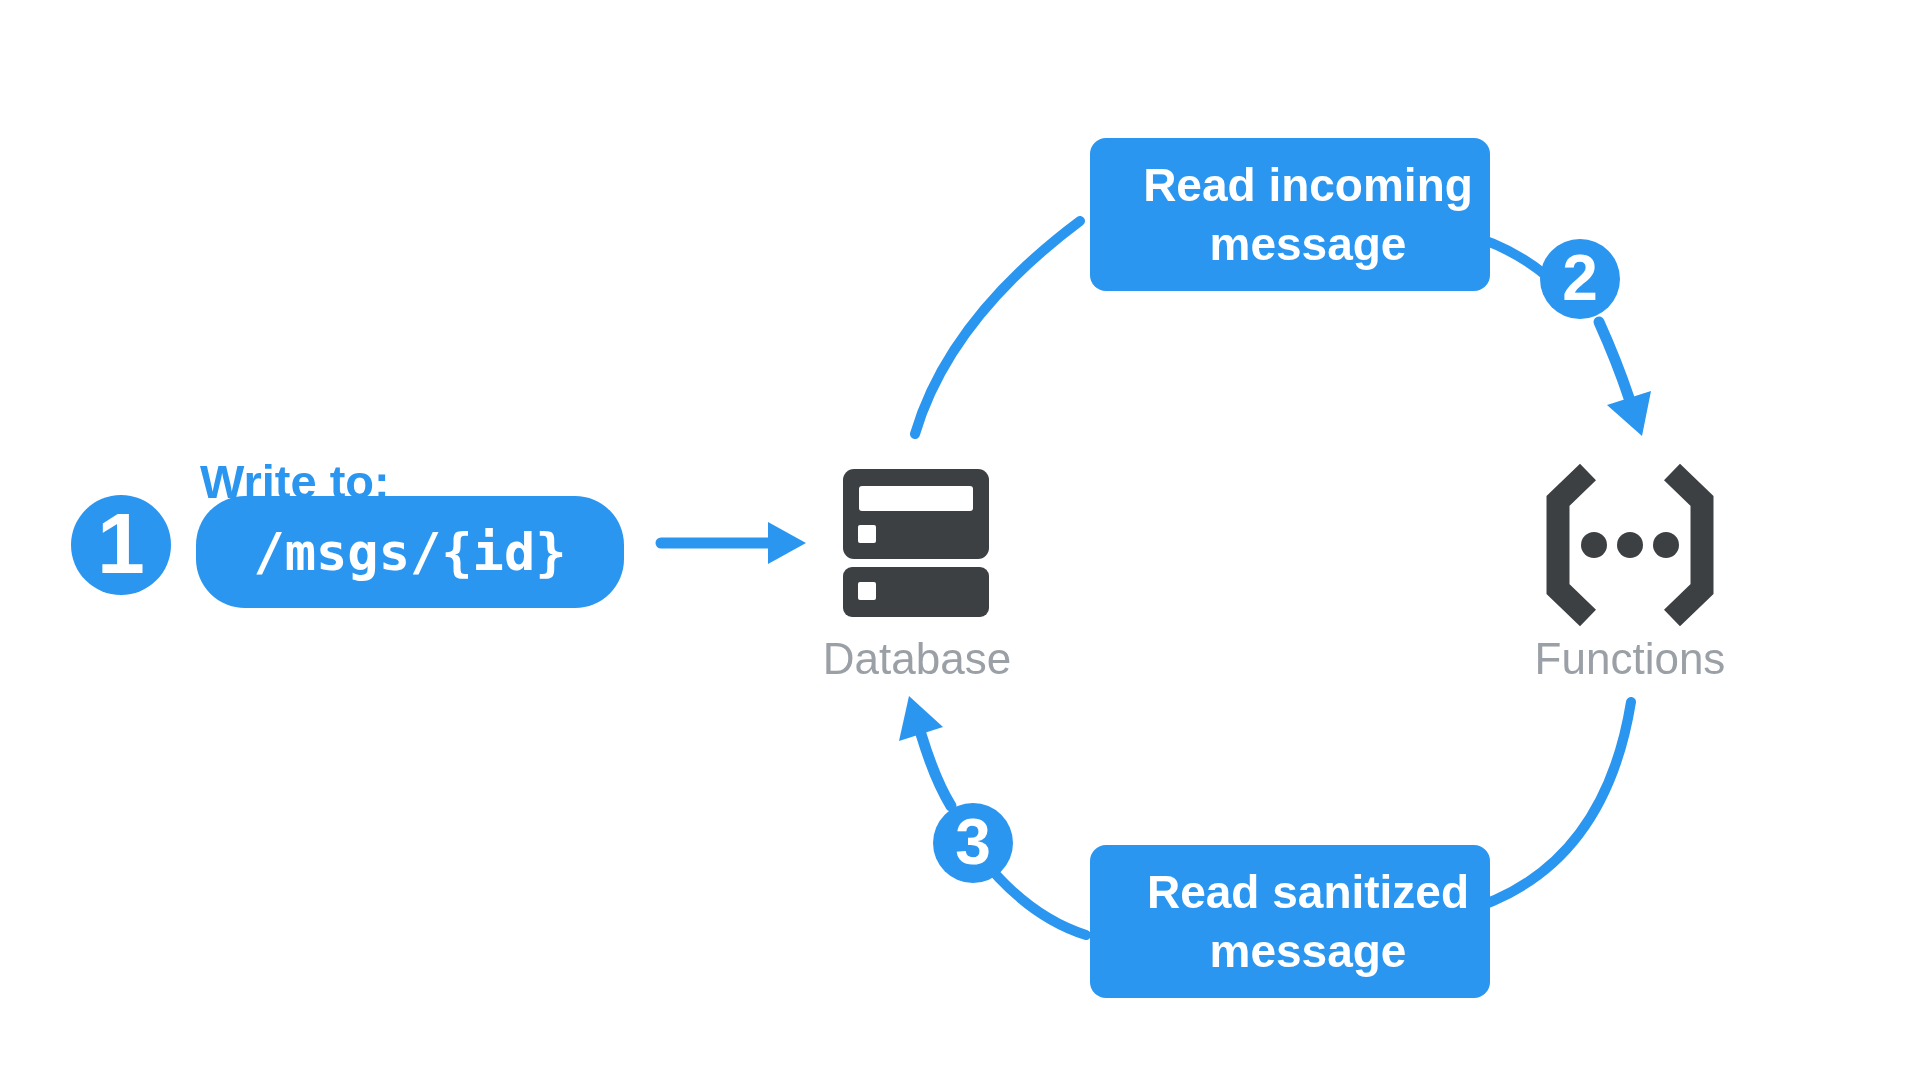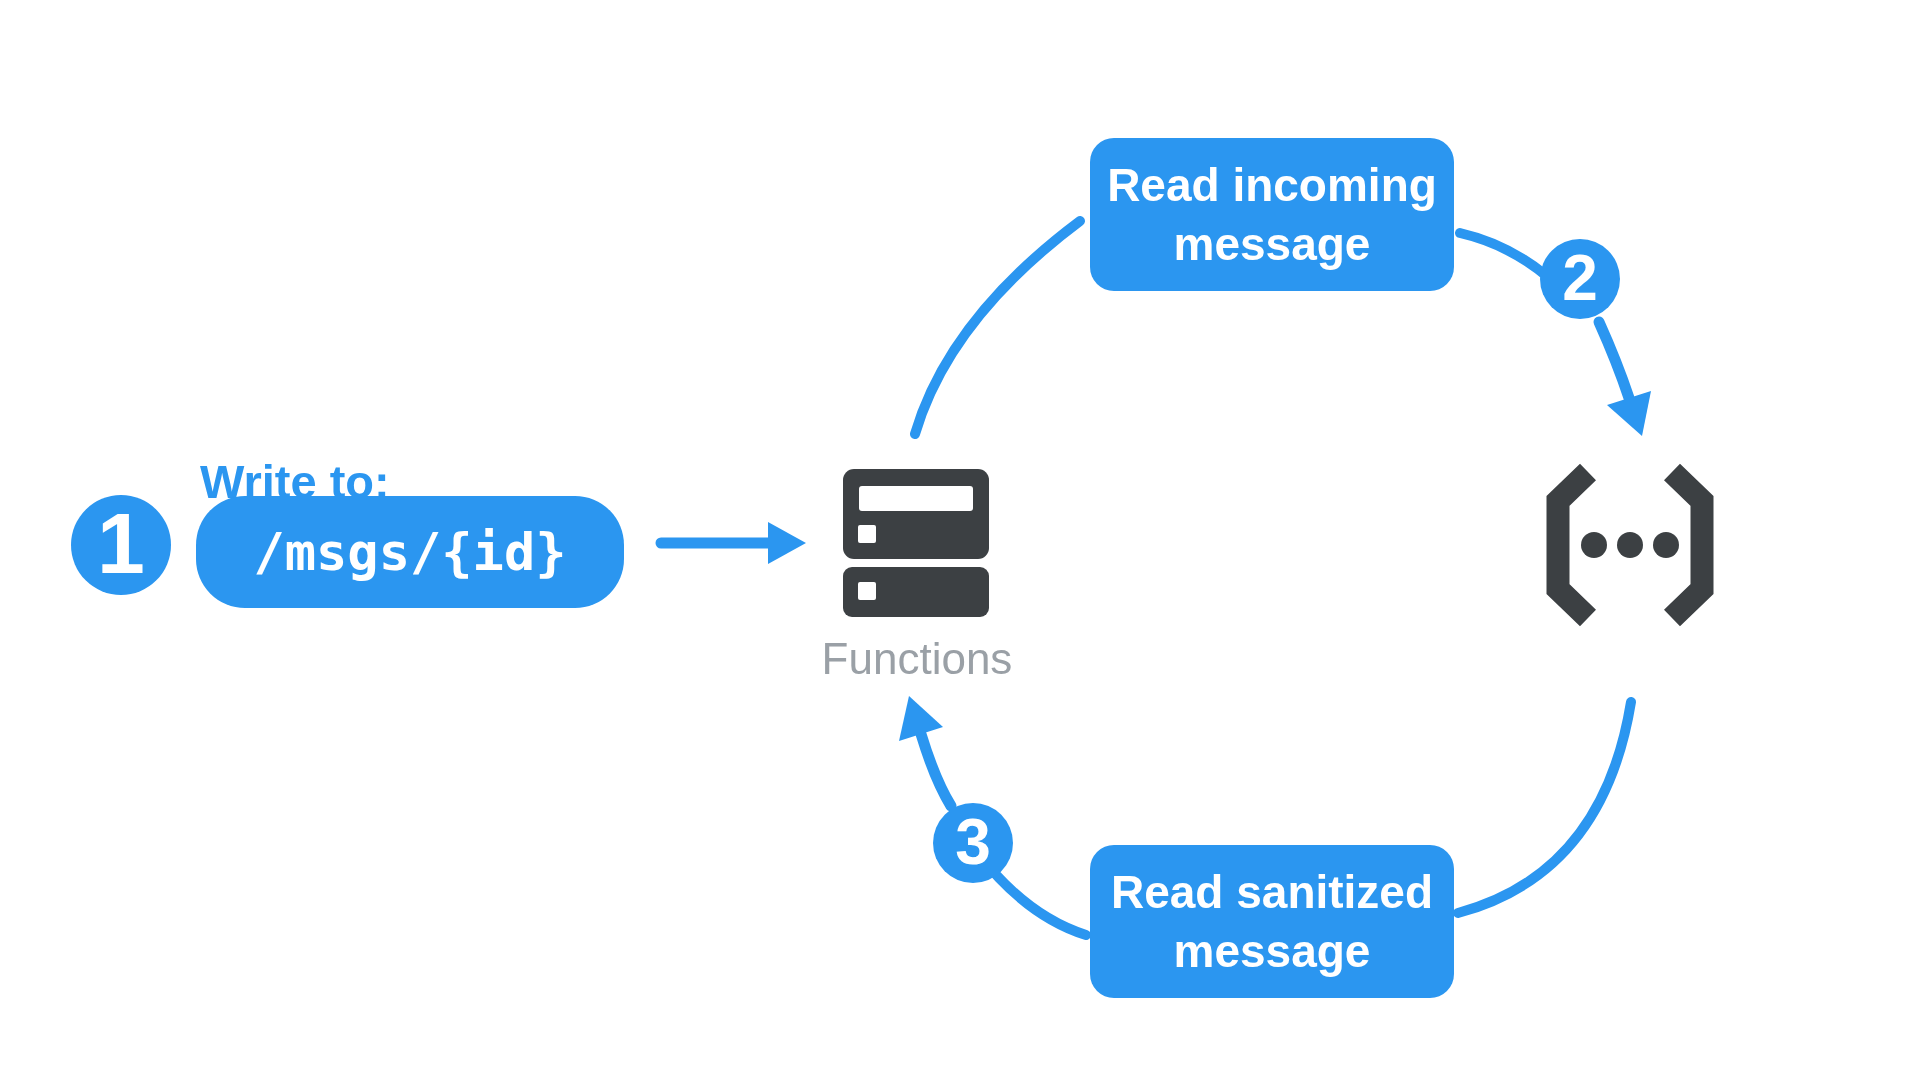--- a/index.html
+++ b/index.html
@@ -90,31 +90,32 @@
     justify-content: center;
     font-family: "DejaVu Sans Mono", monospace;
     font-size: 52px;
     font-weight: 600;
     white-space: nowrap;
   }
   .flow-box {
     position: absolute;
     width: 364px;
     height: 153px;
-    border-radius: 24px;
+    border-radius: 16px;
     background: var(--accent-blue, #2B96F0);
     color: var(--text-on-blue, #ffffff);
     display: flex;
     flex-direction: column;
     align-items: center;
     justify-content: center;
     font-size: 46px;
     font-weight: bold;
     line-height: 1.28;
     text-align: center;
+    padding-left: 36px;
   }
   .box-read  { left: 1090px; top: 138px; }
   .box-write { left: 1090px; top: 845px; }
   .node-label {
     position: absolute;
     width: 320px;
     text-align: center;
     color: var(--label-gray, #9AA0A6);
     font-size: 44px;
     font-weight: 400;
@@ -191,15 +192,16 @@
 
   <div class="flow-box box-write">
     <div>Read sanitized</div>
     <div>message</div>
   </div>
 
   <div class="badge badge-3">
     <span>3</span>
   </div>
 
-  <div class="node-label label-database">Functions</div>
+  <div class="node-label label-database">Database</div>
+  <div class="node-label label-functions">Functions</div>
 
 </div>
 
 </body></html>

